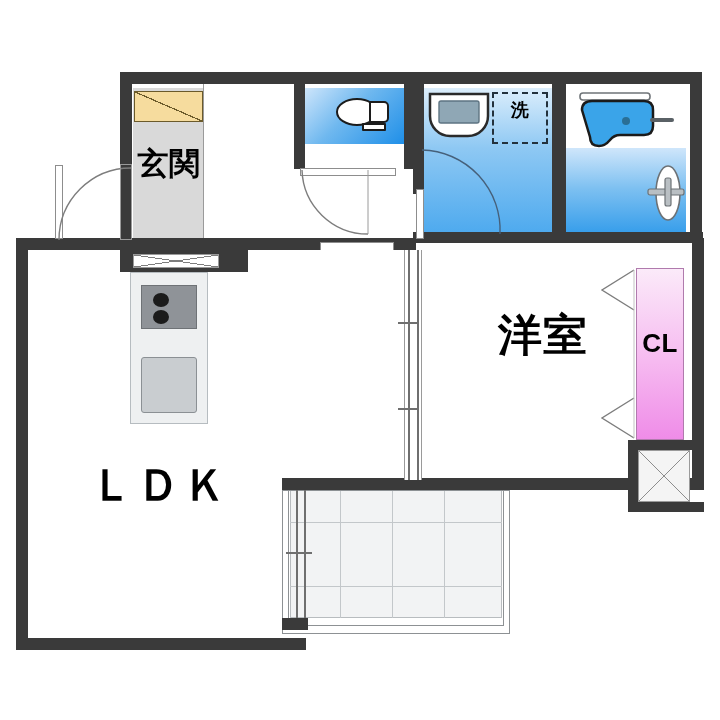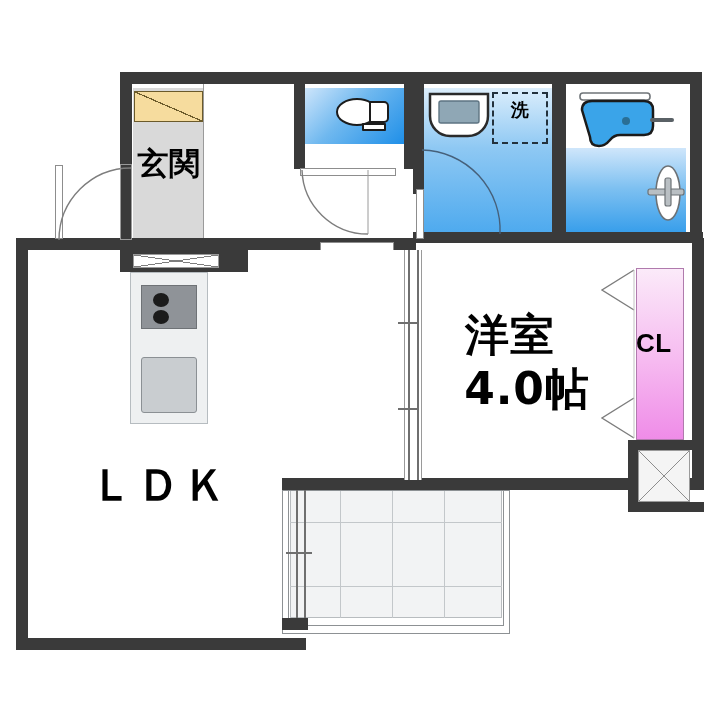--- a/index.html
+++ b/index.html
@@ -166,21 +166,21 @@
 
   <div class="room" style="left:28px;top:250px;width:666px;height:388px;"></div>
 
   <div class="wall" style="left:16px;top:238px;width:12px;height:412px;"></div>
   <div class="wall" style="left:16px;top:638px;width:290px;height:12px;"></div>
   <div class="wall" style="left:692px;top:238px;width:12px;height:252px;"></div>
   <div class="wall" style="left:530px;top:478px;width:174px;height:12px;"></div>
   <div class="wall" style="left:282px;top:478px;width:250px;height:12px;"></div>
 
   <div class="cl" style="left:636px;top:268px;width:48px;height:172px;"></div>
-  <div class="lbl" style="left:636px;top:330px;width:48px;text-align:left;font-size:26px;">CL</div>
+  <div class="lbl" style="left:636px;top:330px;width:48px;text-align:center;font-size:26px;">CL</div>
 
   <svg class="svgbox" style="left:600px;top:268px;width:36px;height:172px;" viewBox="0 0 36 172">
     <path d="M34 2 L2 22 L34 42" fill="none" stroke="#7d7d7d" stroke-width="1.4"></path>
     <path d="M34 130 L2 150 L34 170" fill="none" stroke="#7d7d7d" stroke-width="1.4"></path>
     <path d="M34 2 v168" stroke="#c3c3c3" stroke-width="1" fill="none"></path>
   </svg>
   <div class="wall" style="left:630px;top:440px;width:62px;height:10px;"></div>
 
   <div class="xbox" style="left:638px;top:450px;width:52px;height:52px;"></div>
   <div class="wall" style="left:628px;top:440px;width:10px;height:72px;"></div>
@@ -211,17 +211,16 @@
 
   <div class="tick" style="left:296px;top:490px;width:1.6px;height:128px;"></div>
   <div class="tick" style="left:304px;top:490px;width:1.6px;height:128px;"></div>
   <div class="tick" style="left:286px;top:552px;width:26px;height:1.6px;"></div>
   <div class="wall" style="left:282px;top:618px;width:26px;height:12px;"></div>
 
   <div class="lbl jp" style="left:133px;top:147px;width:72px;text-align:center;font-size:31px;">玄関</div>
 
   <div class="lbl" style="left:60px;top:462px;width:200px;text-align:center;font-size:44px;letter-spacing:0.06em;">ＬＤＫ</div>
 
-  <div class="lbl jp" style="left:435px;top:312px;width:150px;text-align:center;font-size:44px;">洋室</div>
-  <div class="lbl jp" style="left:452px;top:366px;width:150px;text-align:center;font-size:44px;">4.0帖</div>
+  <div class="lbl jp" style="left:468px;top:312px;width:150px;text-align:center;font-size:44px;">洋室</div>
 
 
 </div>
 
 </body></html>

